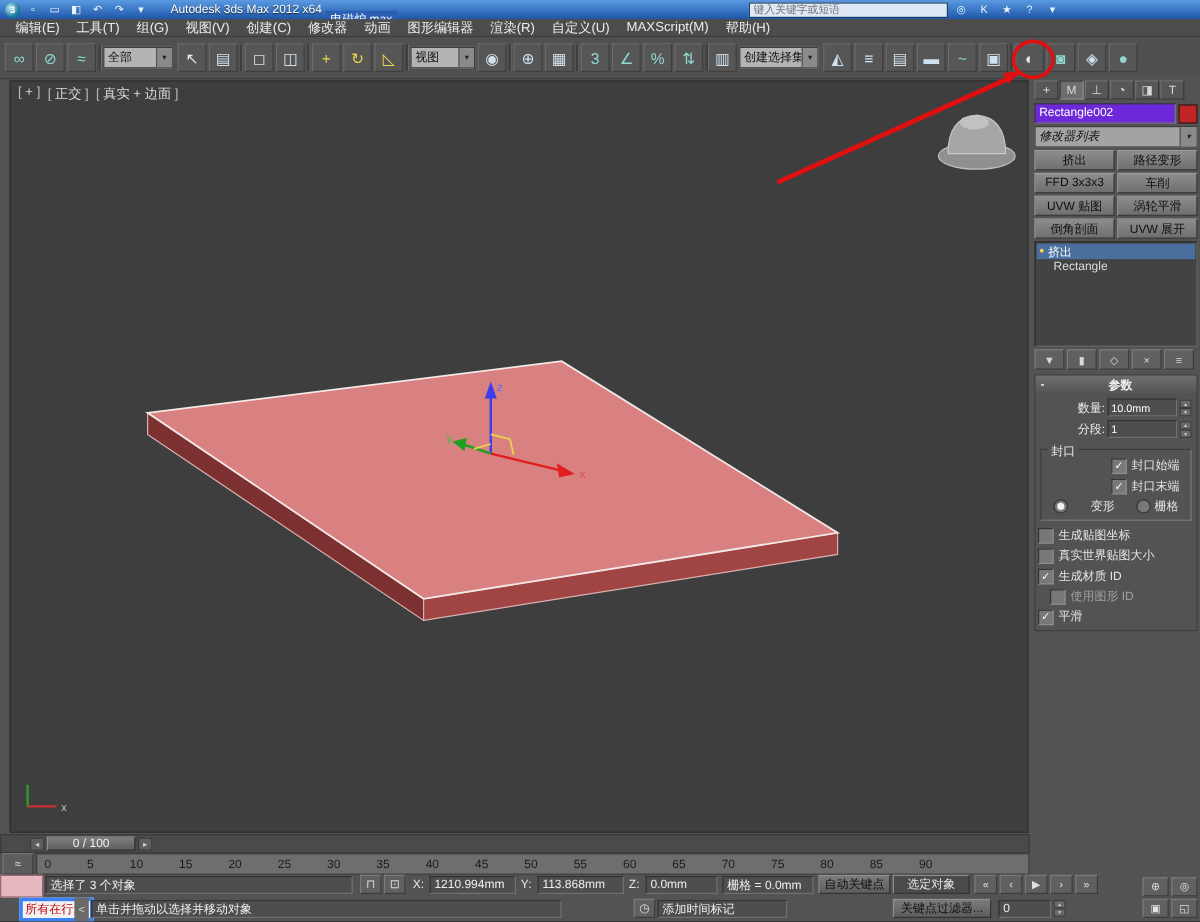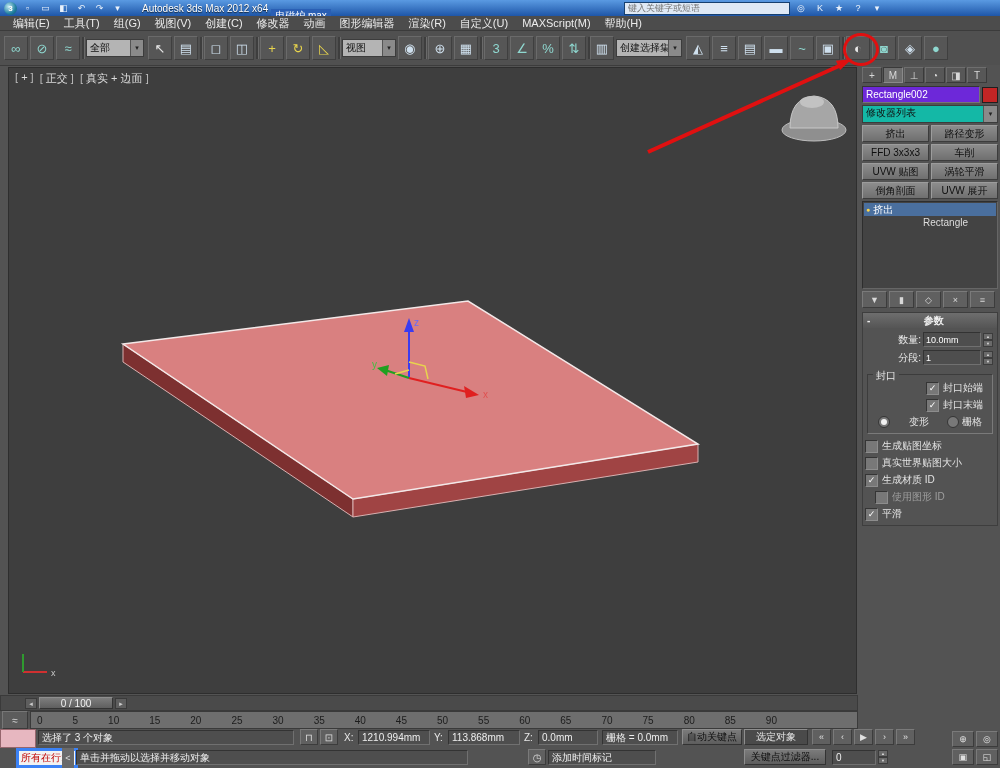--- a/index.html
+++ b/index.html
@@ -52,35 +52,35 @@
   
   .cpanel{position:absolute;left:860px;top:65px;width:140px;height:630px;background:#535353;}
   .cp-tabs{display:flex;height:18px;align-items:center;padding:1px 2px;gap:1px;}
   .cptab{width:20px;height:16px;display:flex;align-items:center;justify-content:center;font-size:10px;
     color:#d8d8d8;background:#575757;border:1px solid;border-color:#6e6e6e #3a3a3a #3a3a3a #6e6e6e;box-sizing:border-box;}
   .cptab.active{background:#6d6d6d;border-color:#3a3a3a #8a8a8a #8a8a8a #3a3a3a;}
   .namerow{display:flex;align-items:center;gap:2px;margin:1px 2px;}
   .namefield{flex:1;height:15px;background:#6d28d9;border:1px solid;border-color:#353535 #757575 #757575 #353535;
     color:#fff;font-size:10px;padding:0 3px;display:flex;align-items:center;}
   .swatch{width:14px;height:14px;background:#c22525;border:1px solid #1f1f1f;flex:none;}
-  .combo{margin:2px;height:16px;background:#14b8a6;border:1px solid #3c3c3c;display:flex;
-    font-size:10px;color:#111;}
+  .combo{margin:2px;height:16px;background:#a3a3a3;border:1px solid #3c3c3c;display:flex;align-items:center;
+    font-size:10px;color:#111;font-style:italic;}
   .combo .ddtext{flex:1;padding:0 3px;} 
   .combo .ddarrow{width:13px;height:100%;background:#8a8a8a;color:#222;display:flex;align-items:center;
     justify-content:center;font-size:7px;border-left:1px solid #555;}
   .modgrid{display:grid;grid-template-columns:1fr 1fr;gap:2px;margin:2px;}
   .modbtn{height:15px;background:linear-gradient(#8d8d8d,#6f6f6f);border:1px solid;
     border-color:#9c9c9c #3c3c3c #3c3c3c #9c9c9c;color:#0e0e0e;font-size:10px;display:flex;
     align-items:center;justify-content:center;white-space:nowrap;overflow:hidden;}
   .stack{margin:2px;height:84px;background:#434343;border:1px solid;border-color:#2d2d2d #666 #666 #2d2d2d;
     font-size:10px;color:#ddd;padding:1px;overflow:hidden;}
   .stackrow{height:13px;display:flex;align-items:center;gap:3px;padding:0 2px;}
   .stackrow.sel{background:#4a6f9e;color:#fff;}
   .stackrow .bulb{color:#ffd84a;font-size:7px;}
-  .stackrow.child{padding-left:14px;margin-left:45px;}
+  .stackrow.child{padding-left:14px;}
   .stackbar{display:flex;gap:2px;margin:2px;}
   .sbtn{width:23px;height:15px;background:#606060;border:1px solid;border-color:#7a7a7a #3c3c3c #3c3c3c #7a7a7a;
     color:#d8d8d8;font-size:9px;display:flex;align-items:center;justify-content:center;}
   .rollout{margin:4px 2px 0;border:1px solid #3e3e3e;}
   .rollhdr{height:15px;background:linear-gradient(#6e6e6e,#555);display:flex;align-items:center;
     padding:0 4px;color:#efefef;font-weight:bold;font-size:10px;gap:4px;}
   .rollhdr .rtitle{flex:1;text-align:center;}
   .params{padding:4px 2px;display:flex;flex-direction:column;gap:3px;font-size:10px;}
   .prow{display:flex;align-items:center;justify-content:flex-end;gap:2px;padding-right:2px;}
   .plabel{color:#eaeaea;}

